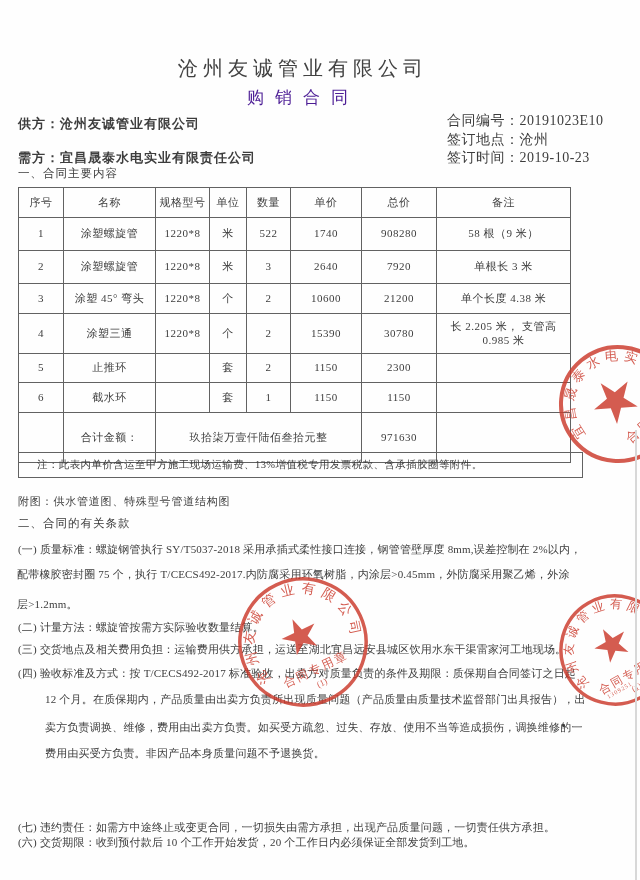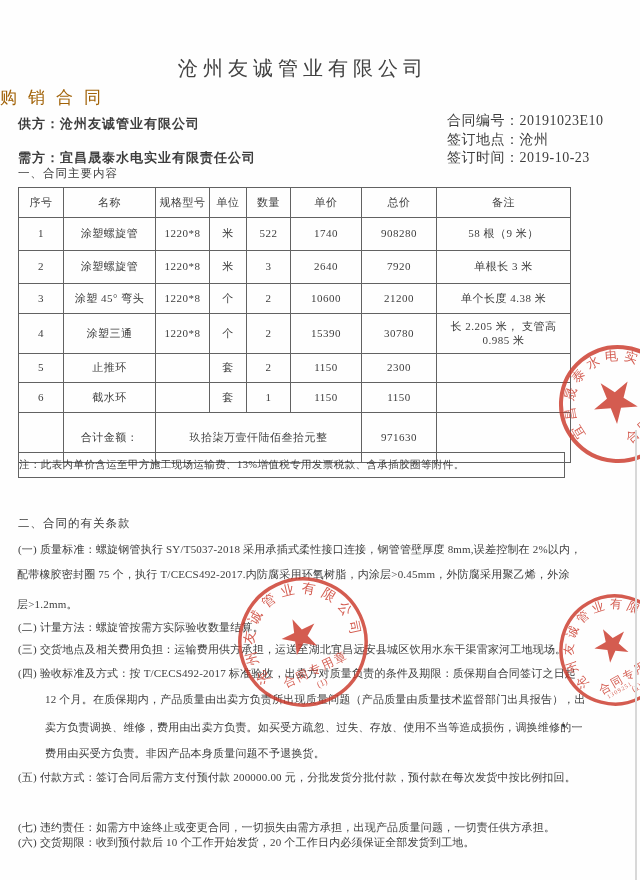--- a/index.html
+++ b/index.html
@@ -6,22 +6,22 @@
   .page {
     position:relative; width:640px; height:880px; overflow:hidden;
     background:#fefefe; color:#3d3d3d;
     font-family:"Liberation Serif","DejaVu Serif",serif;
   }
   .abs { position:absolute; }
 
   
   .company-title { top:55px; left:0; width:606px; text-align:center;
     font-size:20px; letter-spacing:5px; color:#424242; }
-  .doc-title { top:86px; left:0; width:606px; text-align:left;
-    font-size:17px; letter-spacing:11px; color:#a16207; }
+  .doc-title { top:86px; left:0; width:606px; text-align:center;
+    font-size:17px; letter-spacing:11px; color:#4c1d95; }
 
   
   .party { left:18px; font-size:13px; letter-spacing:1px; white-space:nowrap;font-weight:bold; }
   .supplier-line { top:115px; }
   .buyer-line { top:149px; }
   .sec1-heading { top:166px; left:18px; font-size:11.5px; letter-spacing:1px; }
   .meta-line { left:447px; font-size:14px; letter-spacing:.5px; white-space:nowrap; }
   .meta-1 { top:112px; } .meta-2 { top:131px; } .meta-3 { top:149px; }
 
   
@@ -32,21 +32,21 @@
   table.items tr:nth-child(2){height:33px}
   table.items tr:nth-child(3){height:33px}
   table.items tr:nth-child(4){height:30px}
   table.items tr:nth-child(5){height:40px}
   table.items tr:nth-child(6){height:29px}
   table.items tr:nth-child(7){height:30px}
   table.items tr:nth-child(8){height:50px}
   .words-cell { letter-spacing:1.5px; }
 
   .note-box { left:18px; top:452px; width:545px; height:24px; border:1px solid #626262;
-    font-size:10.5px; letter-spacing:.4px; display:flex; align-items:center; padding-left:0;
+    font-size:10.5px; letter-spacing:.4px; display:flex; align-items:center; padding-left:18px;
     white-space:nowrap; }
   .attachment-line { left:18px; top:494px; font-size:11px; letter-spacing:.8px; }
 
   
   .sec2-heading { top:516px; left:18px; font-size:11.5px; letter-spacing:1px; }
   .clause { left:18px; font-size:11px; letter-spacing:.2px; white-space:nowrap; color:#3c3c3c; }
   .ln0 { top:542px; } .ln1 { top:567px; left:17px; } .ln2 { top:597px; left:17px; }
   .ln3 { top:620px; } .ln4 { top:642px; } .ln5 { top:666px; }
   .ln6 { top:692px; left:45px; } .ln7 { top:720px; left:45px; } .ln8 { top:746px; left:45px; }
   .ln9 { top:770px; } .ln10 { top:797px;margin-top:38px; } .ln11 { top:820px; }
@@ -166,32 +166,32 @@
       <td colspan="4" class="words-cell">玖拾柒万壹仟陆佰叁拾元整</td>
       <td>971630</td>
       <td></td>
     </tr>
   </tbody>
     </table>
 
   <div class="abs note-box">
       <span>注：此表内单价含运至甲方施工现场运输费、13%增值税专用发票税款、含承插胶圈等附件。</span>
     </div>
+  <div class="abs attachment-line">附图：供水管道图、特殊型号管道结构图</div>
 
   <div class="abs sec2-heading">二、合同的有关条款</div>
   <div class="abs clause ln0">(一) 质量标准：螺旋钢管执行 SY/T5037-2018 采用承插式柔性接口连接，钢管管壁厚度 8mm,误差控制在 2%以内，</div>
   <div class="abs clause ln1">配带橡胶密封圈 75 个，执行 T/CECS492-2017.内防腐采用环氧树脂，内涂层&gt;0.45mm，外防腐采用聚乙烯，外涂</div>
   <div class="abs clause ln2">层&gt;1.2mm。</div>
   <div class="abs clause ln3">(二) 计量方法：螺旋管按需方实际验收数量结算。</div>
   <div class="abs clause ln4">(三) 交货地点及相关费用负担：运输费用供方承担，运送至湖北宜昌远安县城区饮用水东干渠雷家河工地现场。</div>
   <div class="abs clause ln5">(四) 验收标准及方式：按 T/CECS492-2017 标准验收，出卖方对质量负责的条件及期限：质保期自合同签订之日起</div>
   <div class="abs clause ln6">12 个月。在质保期内，产品质量由出卖方负责所出现质量问题（产品质量由质量技术监督部门出具报告），出</div>
   <div class="abs clause ln8">费用由买受方负责。非因产品本身质量问题不予退换货。</div>
   <div class="abs clause ln7">卖方负责调换、维修，费用由出卖方负责。如买受方疏忽、过失、存放、使用不当等造成损伤，调换维修的一</div>
-  <div class="abs clause ln9">(五) 付款方式：签订合同后需方支付预付款 200000.00 元，分批发货分批付款，预付款在每次发货中按比例扣回。</div>
   <div class="abs clause ln10">(六) 交货期限：收到预付款后 10 个工作开始发货，20 个工作日内必须保证全部发货到工地。</div>
   <div class="abs clause ln11">(七) 违约责任：如需方中途终止或变更合同，一切损失由需方承担，出现产品质量问题，一切责任供方承担。</div>
 
   <svg class="stamp stamp-buyer" width="170" height="170" viewBox="-85 -85 170 170">
     <defs>
         <path id="arcB" d="M -36.0,25.2 A 44,44 0 1 1 36.0,25.2" fill="none"></path>
       </defs>
     <g transform="rotate(-40)" stroke="none" fill="#cb392b">
       <circle r="57" fill="none" stroke="#cb392b" stroke-width="4"></circle>
       <text font-size="13" letter-spacing="5"><textPath href="#arcB" startOffset="50%" text-anchor="middle">宜昌晟泰水电实业</textPath></text>

